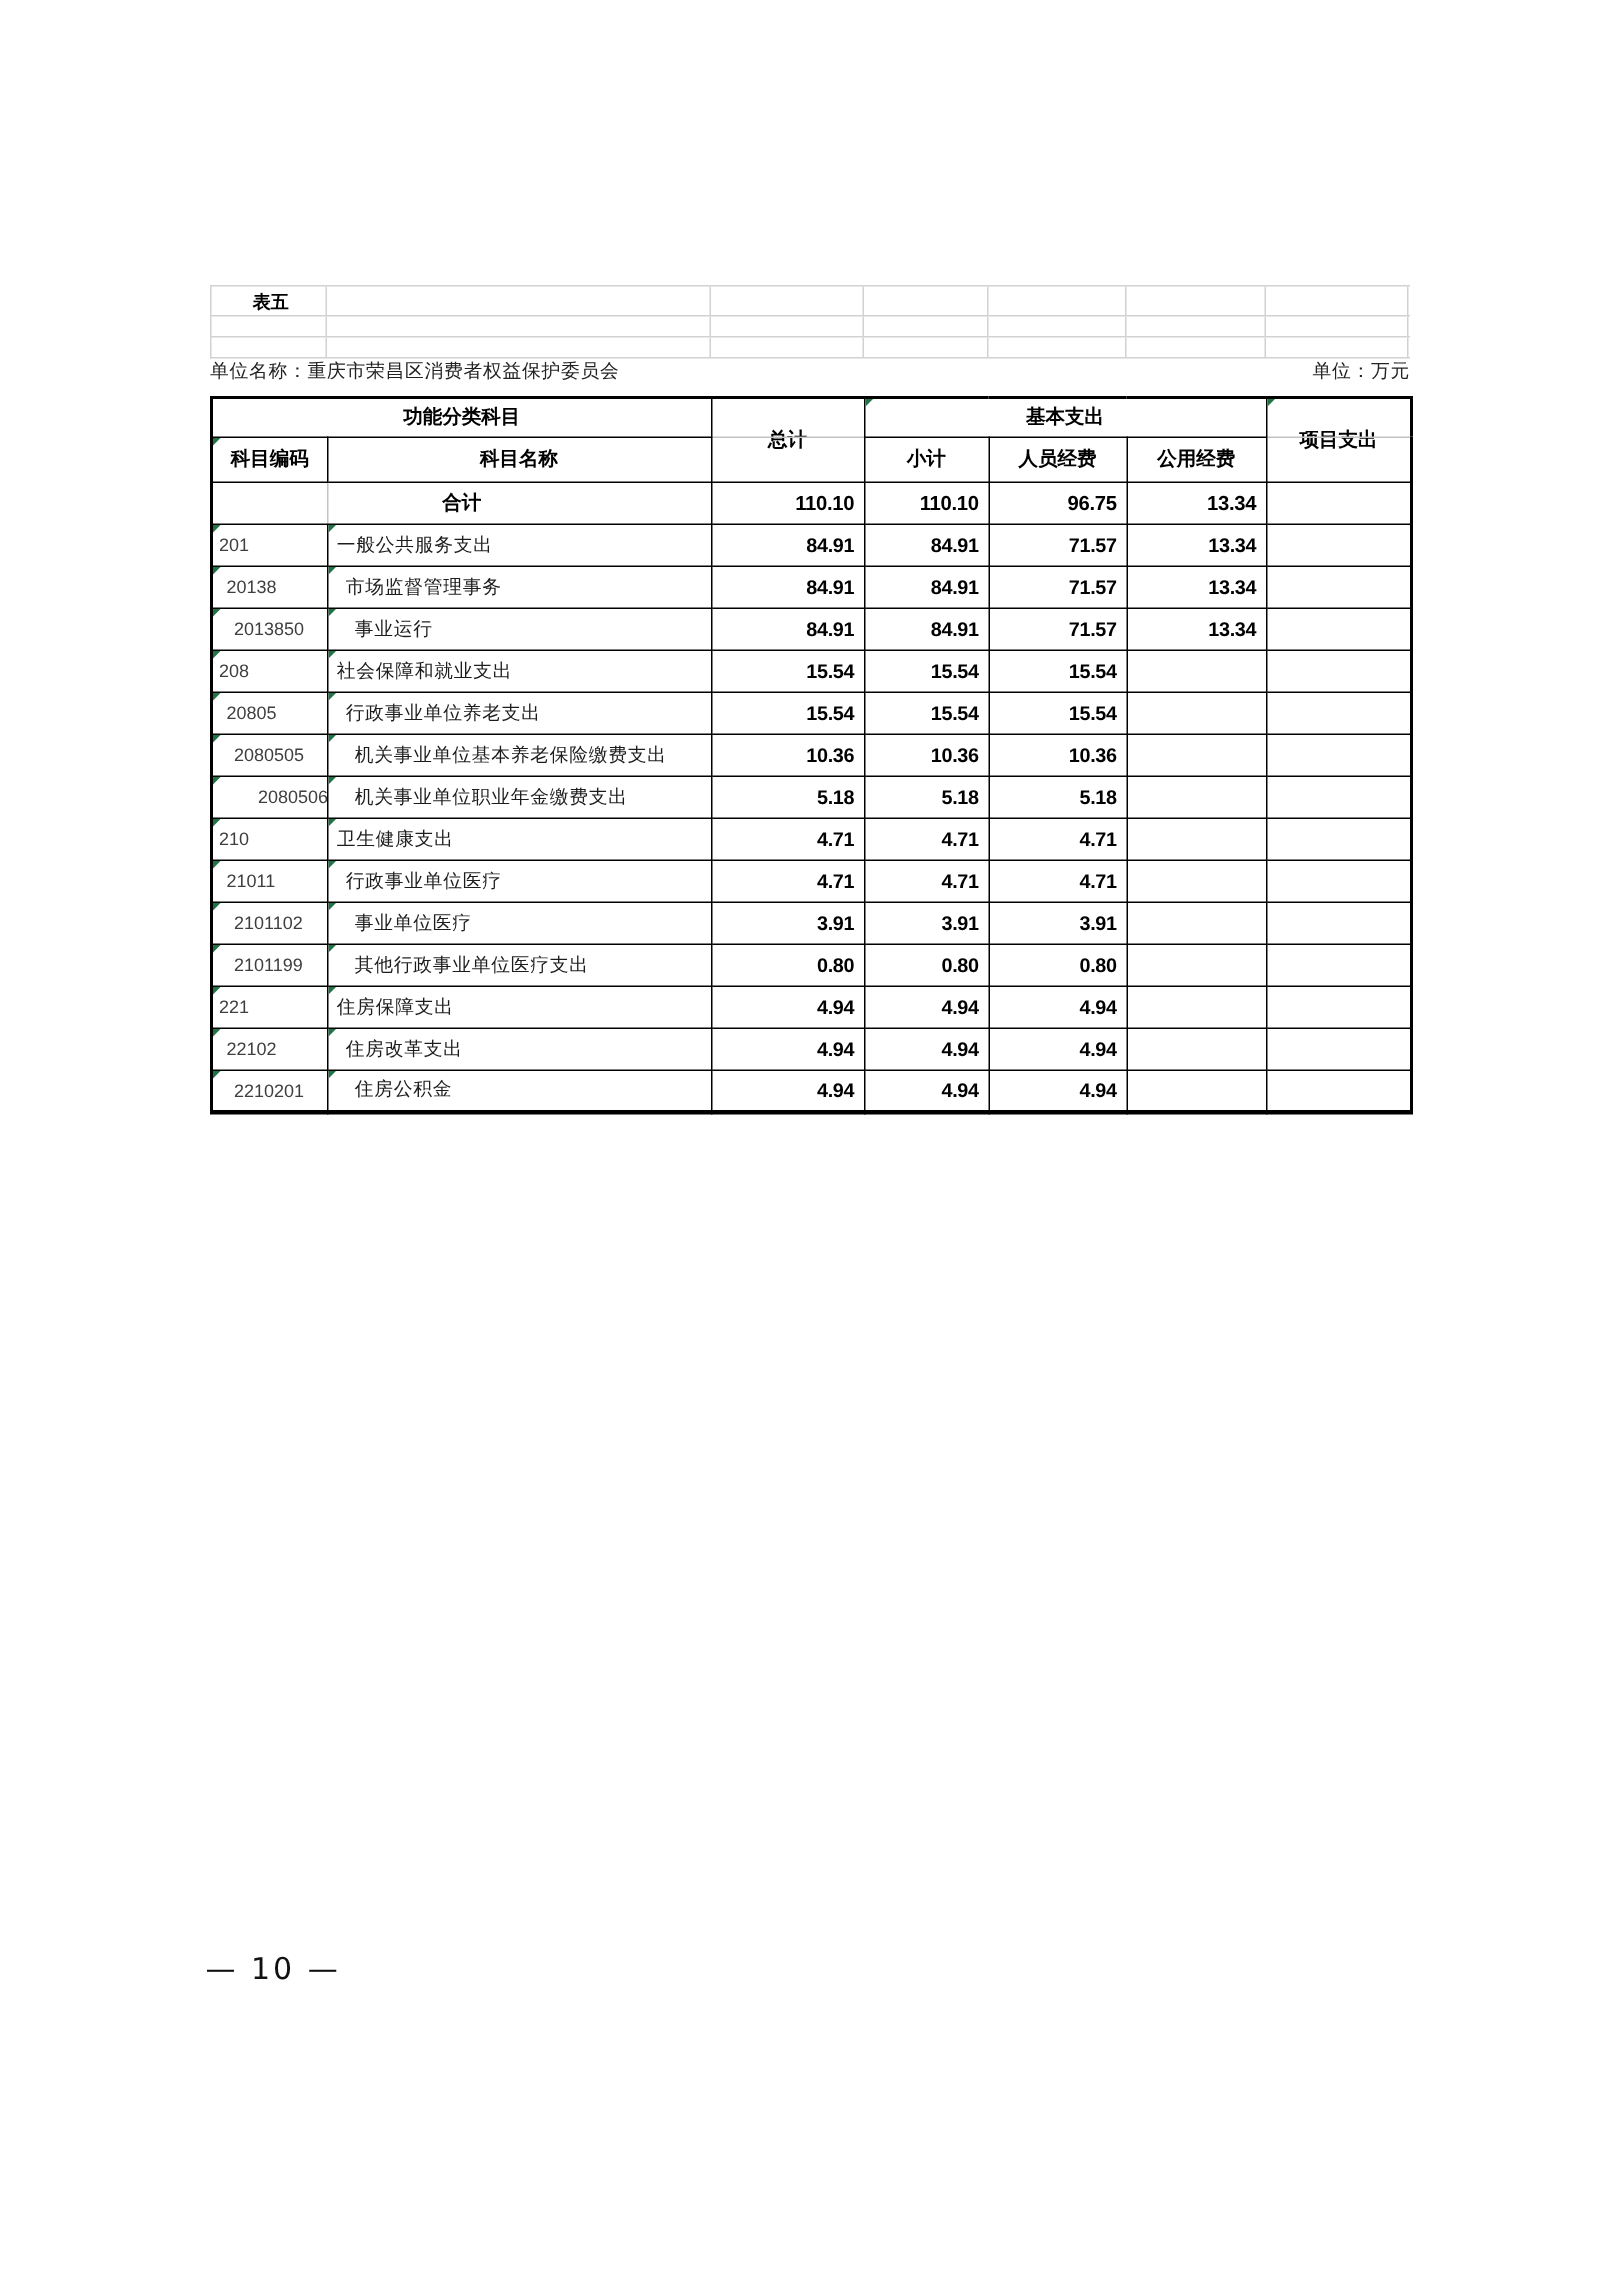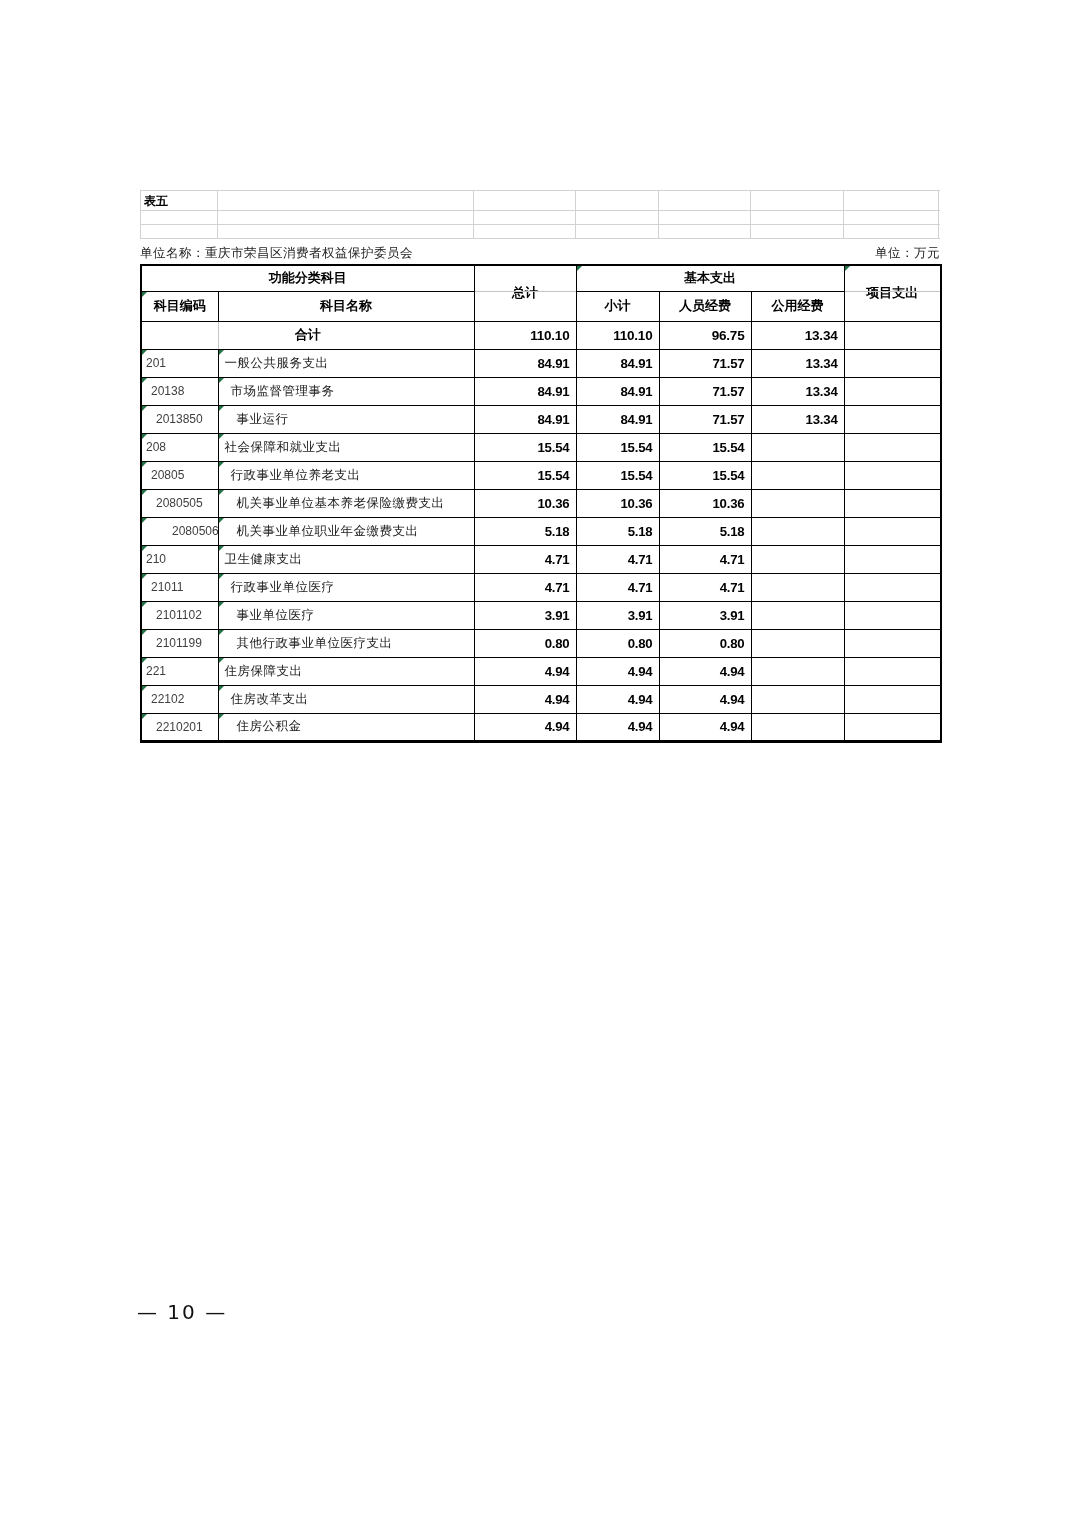--- a/index.html
+++ b/index.html
@@ -17,37 +17,37 @@
     font-family:"Liberation Sans", sans-serif;
     color:#111;
     overflow:hidden;
   }
   .sheet{position:absolute;left:140px;top:190px;width:800px;}
 
   
   .grid-row{display:flex;border-left:1px solid var(--faint);border-bottom:1px solid var(--faint);}
   .grid-row.first{border-top:1px solid var(--faint);}
   .grid-cell{border-right:1px solid var(--faint);height:100%;}
-  .row-a{height:21px;}
+  .row-a{height:21px;text-align:center;}
   .row-b{height:14px;}
   .row-c{height:14px;}
   .sheet-label{
     font-weight:bold;font-size:12px;line-height:20px;padding-left:3px;
     font-family:"Liberation Sans", sans-serif;color:#000;
   }
   .title-row{
     height:39px;display:flex;align-items:center;justify-content:center;
     border-bottom:1px solid var(--faint);
   }
   .page-title{
     font-family:"Liberation Serif", serif;
     font-weight:bold;font-size:21px;color:#000;letter-spacing:1px;
   }
   .unit-row{
-    height:25px;display:flex;align-items:flex-end;justify-content:space-between;
+    height:25px;display:flex;justify-content:space-between;
     padding-bottom:2px;
   }
   .unit-name,.unit-label{
     font-family:"Liberation Serif", serif;
     font-size:12.5px;color:#222;letter-spacing:0.5px;
   }
 
   
   table.budget{
     width:800px;table-layout:fixed;border-collapse:collapse;

